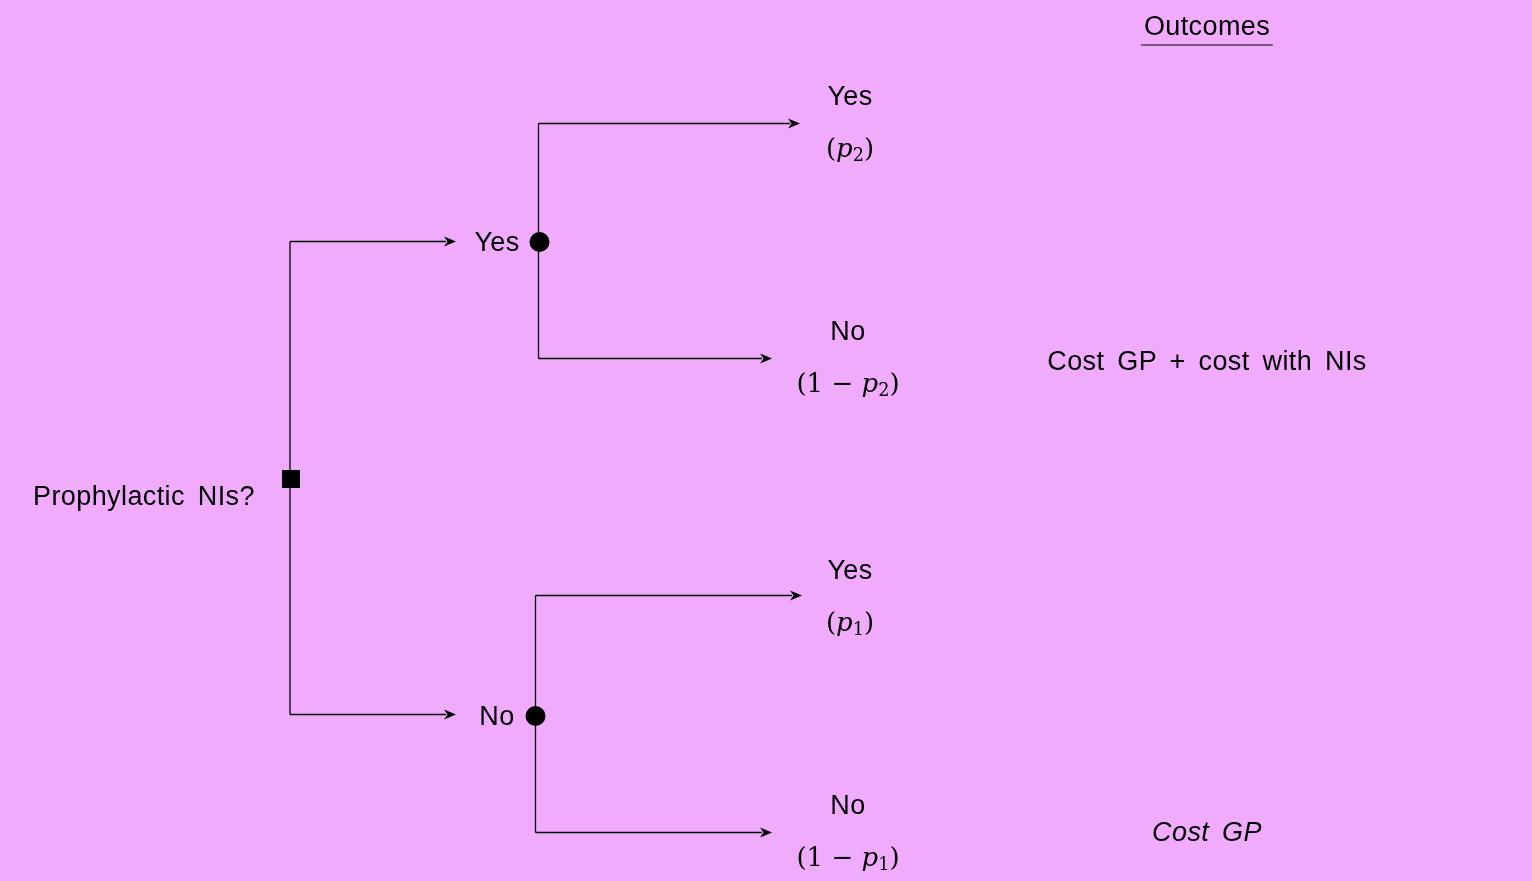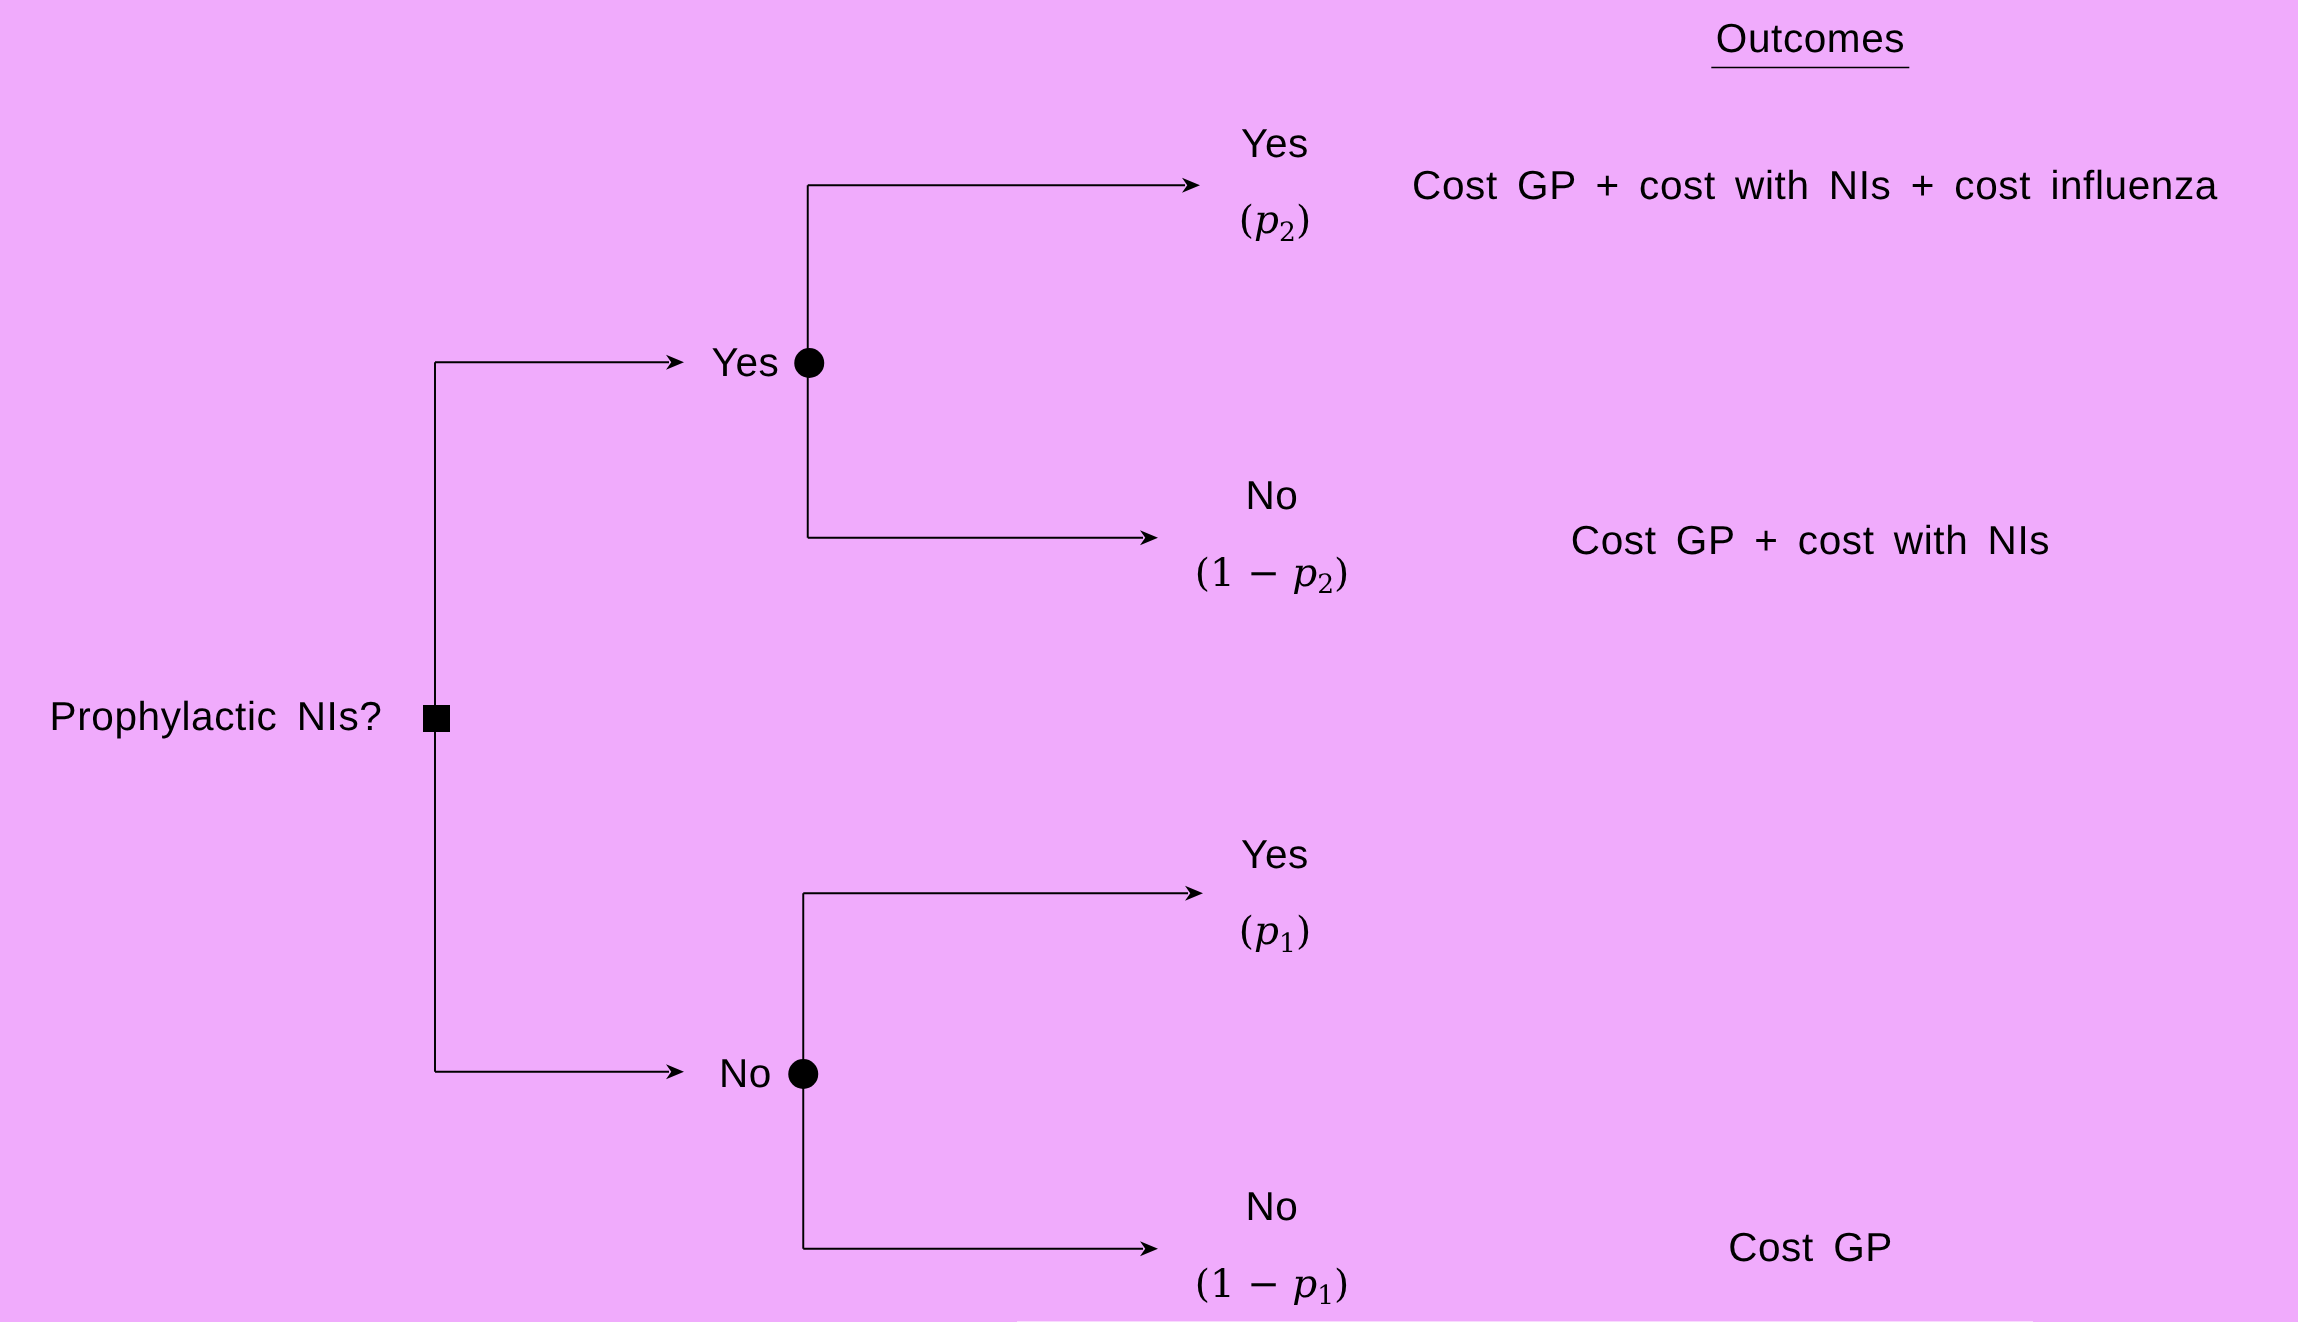--- a/index.html
+++ b/index.html
@@ -89,21 +89,21 @@
 
       <circle cx="539.5" cy="242" r="10"></circle>
       <circle cx="535.5" cy="716" r="10"></circle>
     </g>
   </svg>
 
   <div class="lbl" style="left:1207px; top:26px;">
     <span class="outcomes-header">Outcomes</span>
   </div>
 
-  <div class="lbl node-label" style="left:144px; top:478px;">Prophylactic NIs?</div>
+  <div class="lbl node-label" style="left:144px; top:496px;">Prophylactic NIs?</div>
 
   <div class="lbl node-label" style="left:497px; top:242px;">Yes</div>
   <div class="lbl node-label" style="left:497px; top:716px;">No</div>
 
   <div class="lbl branch-label" style="left:850px; top:122px;">
     <div>Yes</div>
     <div class="prob"><span>(</span><span class="var">p</span><sub>2</sub><span>)</span></div>
   </div>
 
   <div class="lbl branch-label" style="left:848px; top:357px;">
@@ -114,17 +114,16 @@
   <div class="lbl branch-label" style="left:850px; top:596px;">
     <div>Yes</div>
     <div class="prob"><span>(</span><span class="var">p</span><sub>1</sub><span>)</span></div>
   </div>
 
   <div class="lbl branch-label" style="left:848px; top:831px;">
     <div>No</div>
     <div class="prob"><span>(1 − </span><span class="var">p</span><sub>1</sub><span>)</span></div>
   </div>
 
-  <div class="lbl" style="left:1210px; top:124px;">Cost GP + cost with NIs + cost influenza</div>
   <div class="lbl" style="left:1207px; top:361px;">Cost GP + cost with NIs</div>
-  <div class="lbl" style="left:1207px; top:832px;">Cost GP</div>
+  <div class="lbl" style="left:1207px; top:832px;font-style:italic;">Cost GP</div>
 
 </div>
 
 </body></html>

